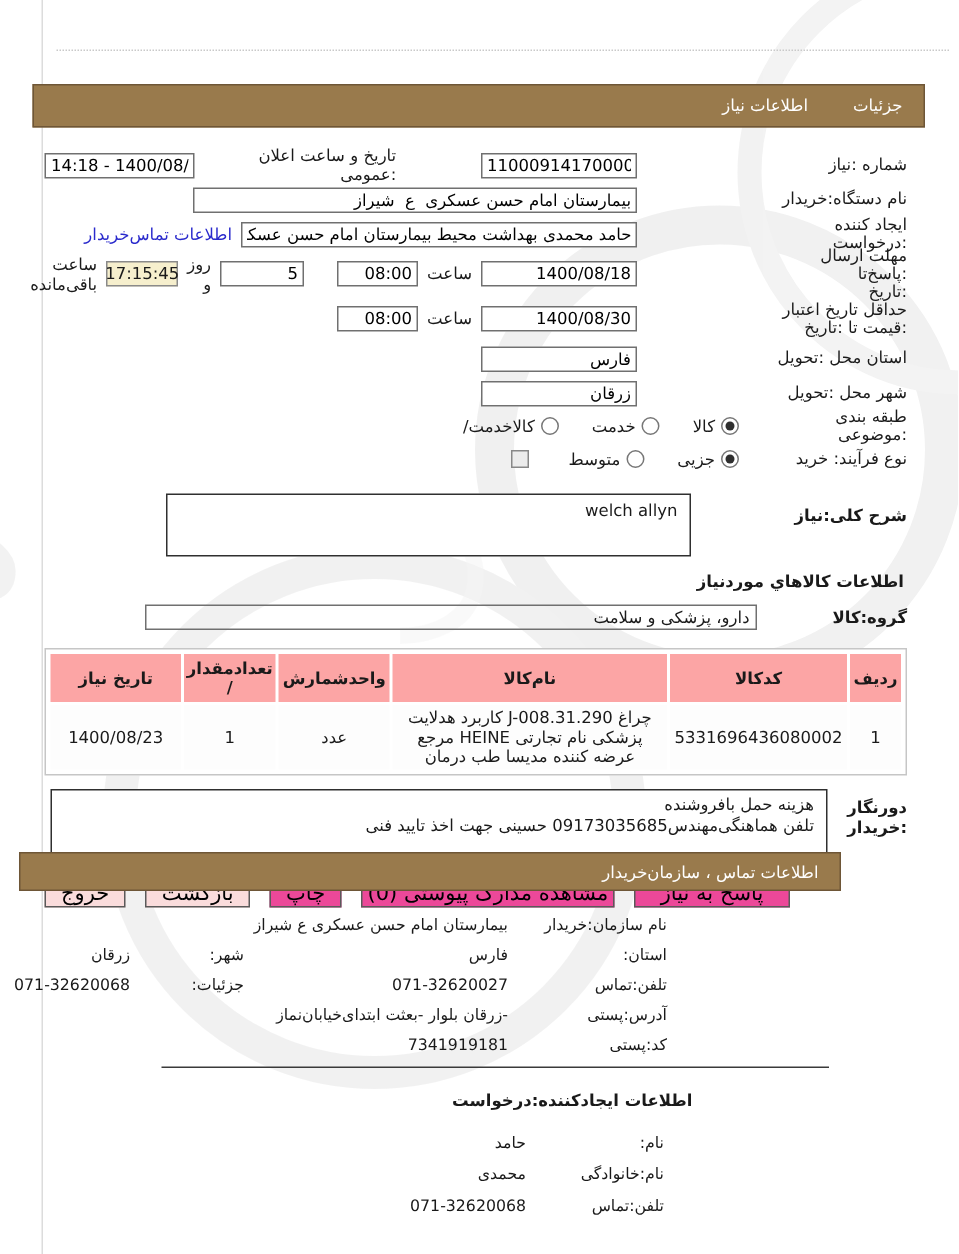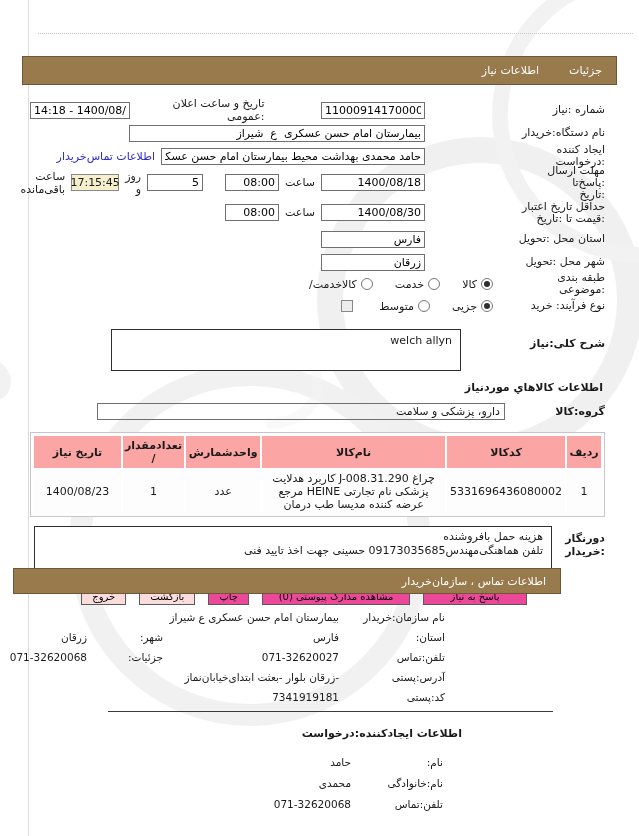--- a/index.html
+++ b/index.html
@@ -58,21 +58,21 @@
   table.items td{font-size:11px;text-align:center;padding:2px 3px;background:#fdfdfd;line-height:13px;vertical-align:middle;}
   .col-idx{width:30px}.col-code{width:106px}.col-name{width:186px}
   .col-unit{width:70px}.col-qty{width:56px}.col-date{width:84px}
 
   .nrow{display:flex;align-items:flex-start;column-gap:3px;margin-top:9px;}
   .nlabel{width:50px;flex:none;font-weight:bold;line-height:13px;padding-top:6px;}
   .notesbox{width:518px;height:48px;padding:3px 8px;line-height:14px;text-align:right;}
 
   
   .btnrow{display:flex;align-items:center;column-gap:13px;margin-top:13px;margin-right:78px;}
-  .btn{height:18px;border:1px solid #5a5a5a;font-size:10px;font-family:"DejaVu Sans",sans-serif;
+  .btn{height:18px;border:1px solid #5a5a5a;font-size:14px;font-family:"DejaVu Sans",sans-serif;
        display:flex;align-items:center;justify-content:center;padding:0 10px;cursor:pointer;
        box-sizing:border-box;white-space:nowrap;}
   .btn.green{background:#ec4899;}
   .btn.pink{background:#fadcdc;}
   .btn.respond{min-width:104px}.btn.attach{min-width:148px}
 
   
   #contactarea{position:absolute;top:568px;right:34px;left:30px;}
   #contactbar{height:26px;width:548px;margin-right:44px;}
   .cgrid{margin-top:17px;margin-right:160px;}

